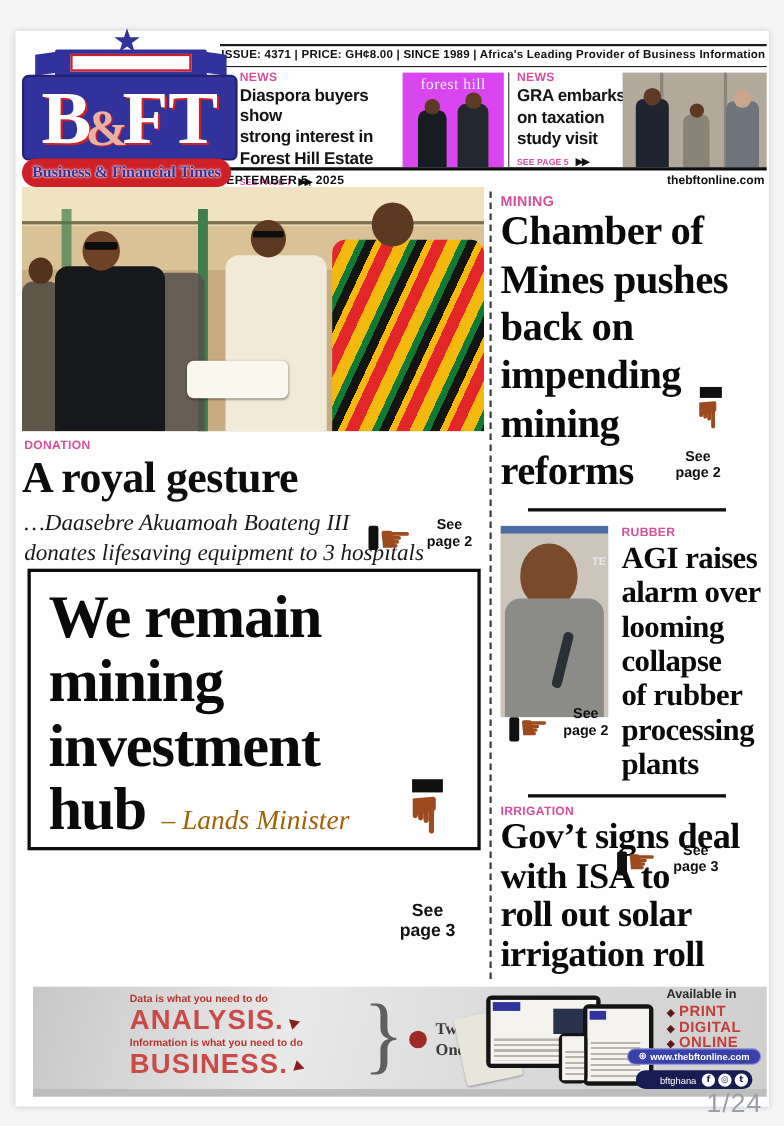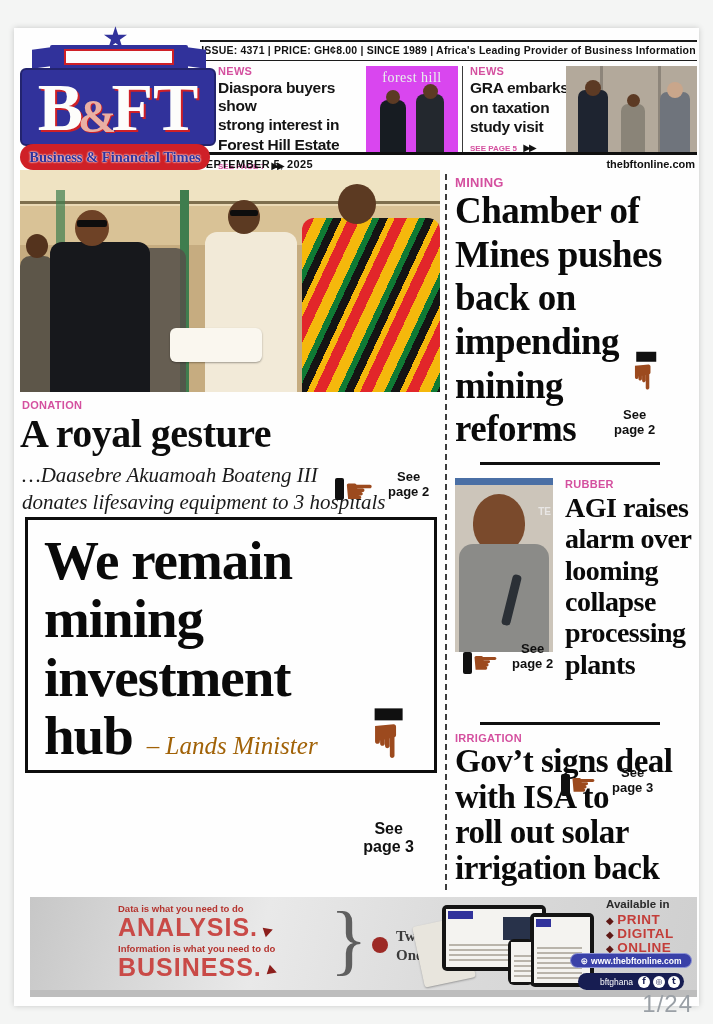--- a/index.html
+++ b/index.html
@@ -314,40 +314,41 @@
       <div class="rbody"></div>
       <div class="mic"></div>
       <div class="ghost-text">TE</div>
     </div>
     <div class="label" id="rubber-label">RUBBER</div>
     <div class="story-title" id="rubber-title">
       <div>AGI raises</div>
       <div>alarm over</div>
       <div>looming</div>
       <div>collapse</div>
+      <div>of rubber</div>
       <div>processing</div>
       <div>plants</div>
     </div>
     <div class="hand hand-right" id="rubber-hand">
       <span class="sleeve"></span>
       <span class="glyph">☛</span>
     </div>
     <div class="see-text" id="rubber-see">
       <div>See</div>
       <div>page 2</div>
     </div>
 
     <div class="section-rule" id="rule-2"></div>
 
     <div class="label" id="irrigation-label">IRRIGATION</div>
     <div class="story-title" id="irrigation-title">
       <div>Gov’t signs deal</div>
       <div>with ISA to</div>
       <div>roll out solar</div>
-      <div>irrigation back</div>
+      <div>irrigation roll</div>
     </div>
     <div class="hand hand-right" id="irrigation-hand">
       <span class="sleeve"></span>
       <span class="glyph">☛</span>
     </div>
     <div class="see-text" id="irrigation-see">
       <div>See</div>
       <div>page 3</div>
     </div>
 

